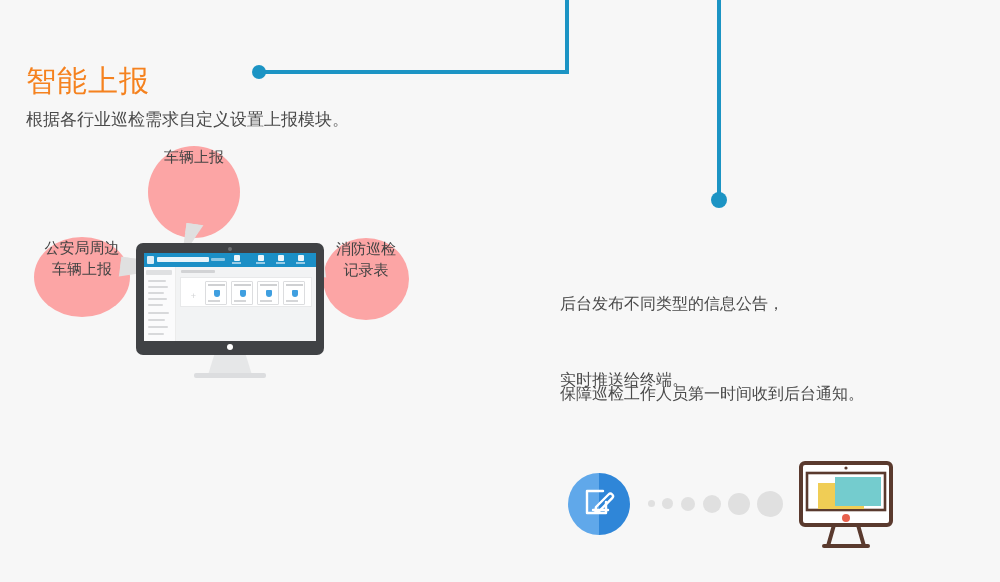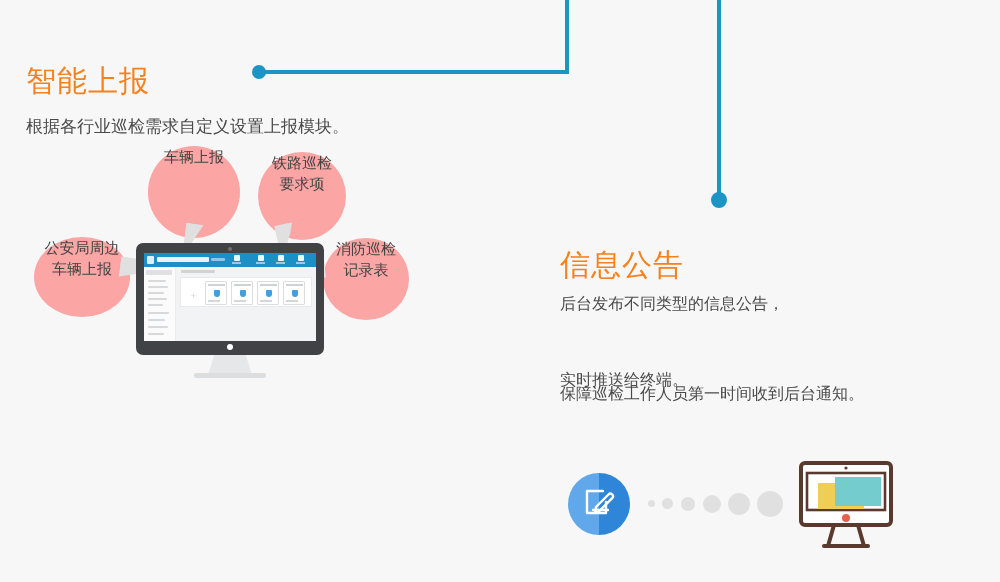--- a/index.html
+++ b/index.html
@@ -35,21 +35,21 @@
 
   
   .sec-title {
     position: absolute; font-size: 30px; color: #f5821f;
     letter-spacing: 1px; line-height: 1;
   }
   .sec-sub {
     position: absolute; font-size: 17px; color: #4a4a4a; line-height: 1;
   }
   #title-left  { left: 26px; top: 58px; margin-top: 8px; }
-  #sub-left    { left: 26px; top: 118px; }
+  #sub-left    { left: 26px; top: 111px; }
 
   
   #title-right { left: 560px; top: 250px; }
   .info-line {
     position: absolute; left: 560px; font-size: 16px;
     color: #4a4a4a; line-height: 1;
   }
   #info-0 { top: 296px; }
   #info-1 { top: 372px; }
   #info-2 { top: 386px; }
@@ -221,25 +221,20 @@
   <div class="conn-h"></div>
   <div class="conn-dot-left"></div>
   <div class="conn-v2"></div>
   <div class="conn-dot-right"></div>
 
   <div class="sec-title" id="title-left">智能上报</div>
   <div class="sec-sub" id="sub-left">根据各行业巡检需求自定义设置上报模块。</div>
 
   <div class="bubble" id="bub-0">
     <span>车辆上报</span>
-    <i class="tail"></i>
-  </div>
-  <div class="bubble" id="bub-1">
-    <span>铁路巡检</span>
-    <span>要求项</span>
     <i class="tail"></i>
   </div>
   <div class="bubble" id="bub-2">
     <span>公安局周边</span>
     <span>车辆上报</span>
     <i class="tail"></i>
   </div>
   <div class="bubble" id="bub-3">
     <span>消防巡检</span>
     <span>记录表</span>
@@ -309,21 +304,20 @@
               </div>
           </div>
         </div>
       </div>
       <div class="mon-led"></div>
     </div>
     <div class="mon-neck"></div>
     <div class="mon-base"></div>
   </div>
 
-  <div class="sec-title" id="title-right">信息公告</div>
   <div class="info-line" id="info-0">后台发布不同类型的信息公告，</div>
   <div class="info-line" id="info-1">实时推送给终端。</div>
   <div class="info-line" id="info-2">保障巡检工作人员第一时间收到后台通知。</div>
 
   <div id="edit-icon">
     <svg width="36" height="36" viewBox="0 0 36 36" fill="none" stroke="#ffffff" stroke-width="2.4" stroke-linecap="round" stroke-linejoin="round">
       <path d="M22 5 H6 V27 H25 V16"></path>
       <path d="M12 24 H27"></path>
       <path d="M15 21 L27.5 8.5 a2.6 2.6 0 0 1 3.7 3.7 L18.7 24.7 L14.4 25.3 Z"></path>
     </svg>

